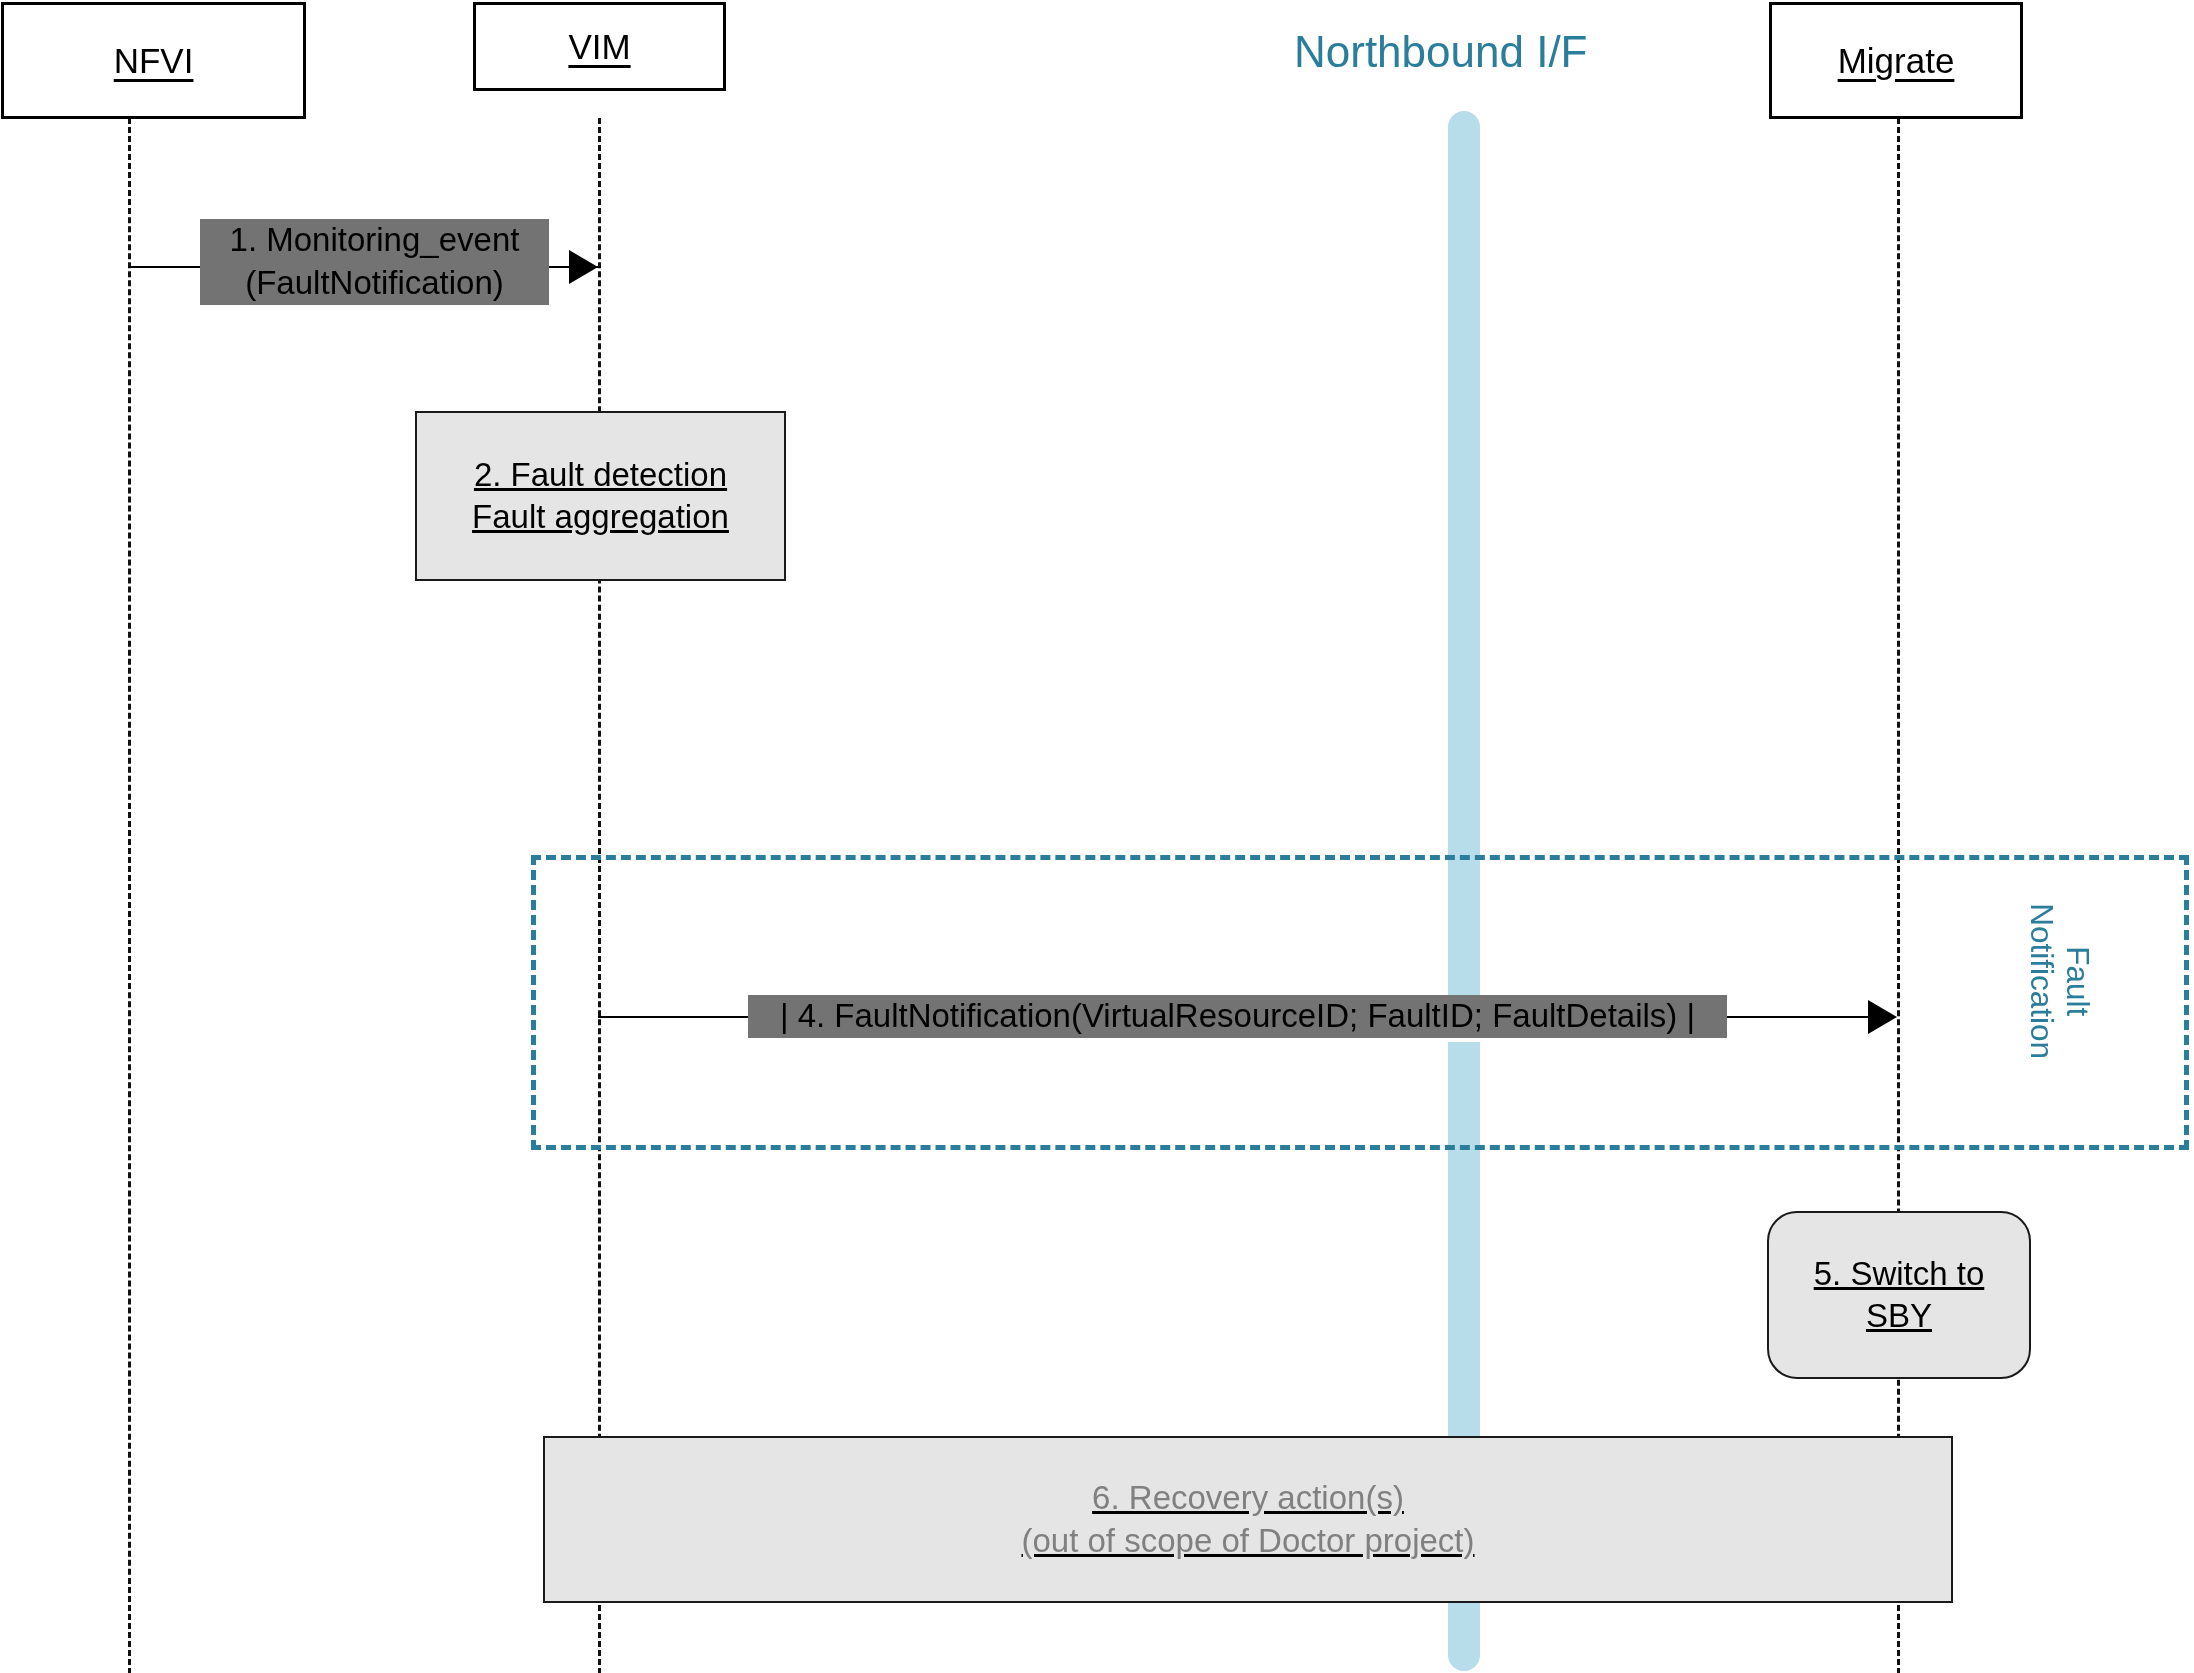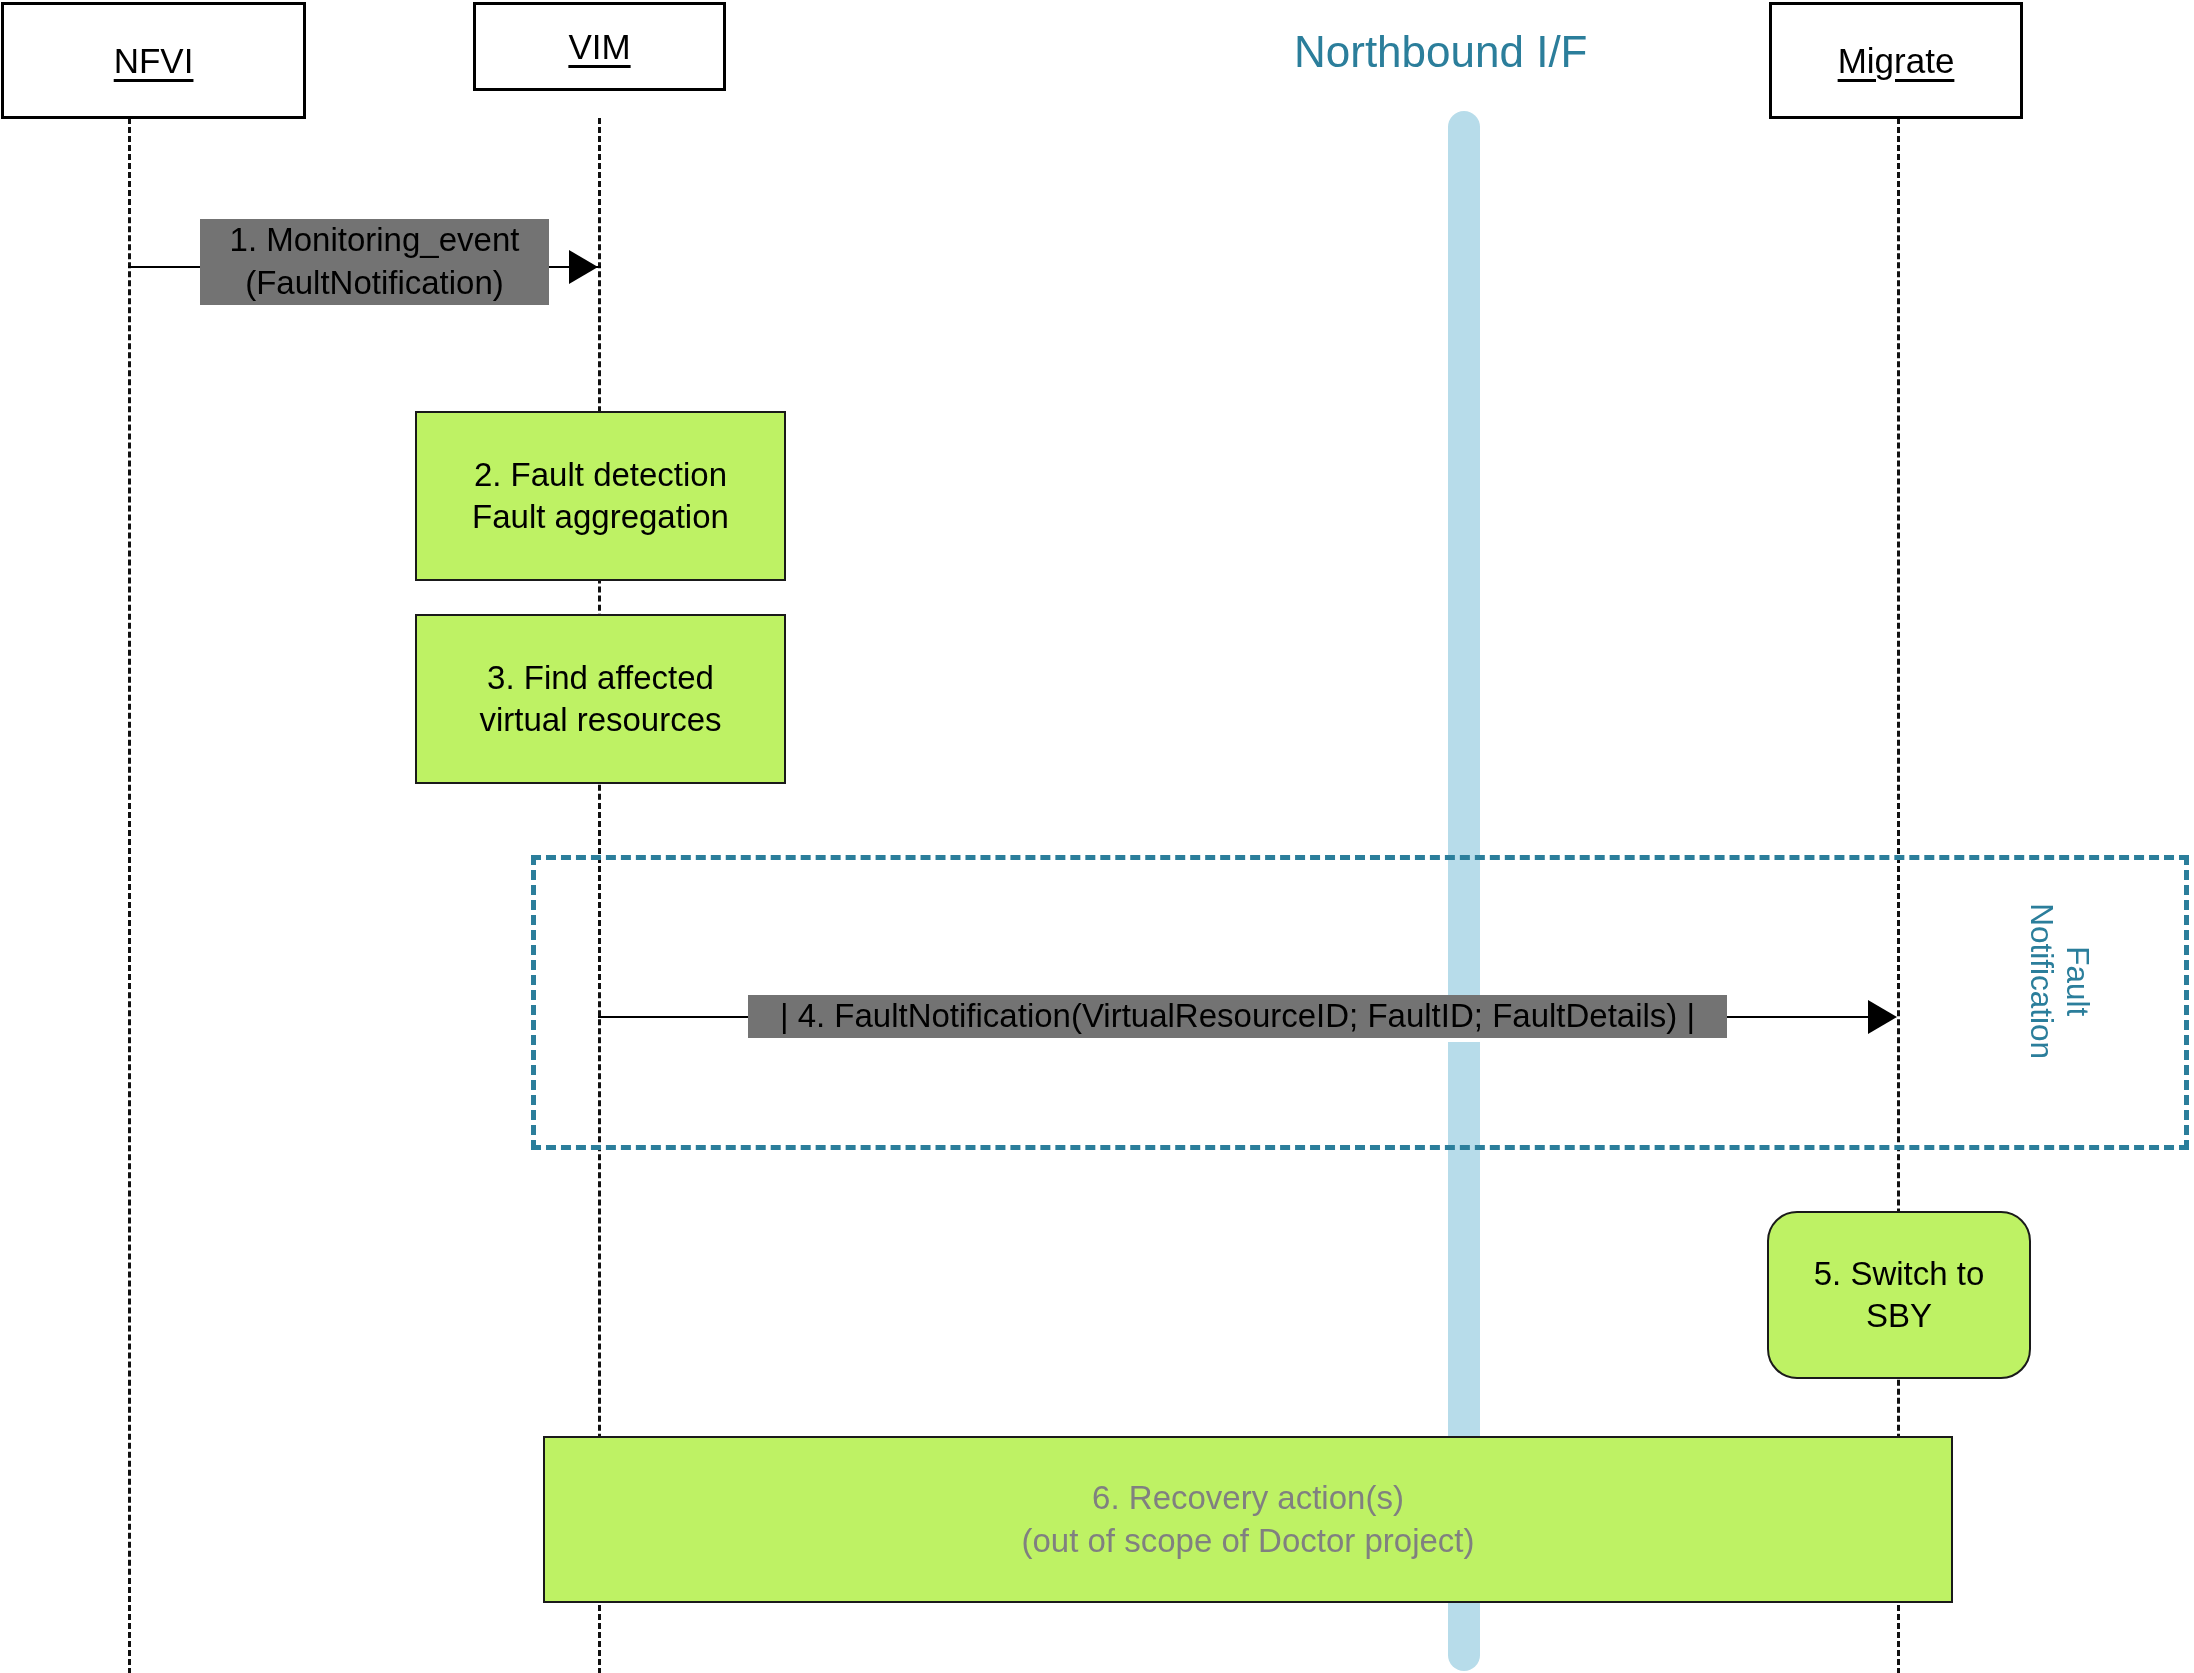--- a/index.html
+++ b/index.html
@@ -55,27 +55,28 @@
     color:#2b7e9b;
     white-space:nowrap;
     z-index:7;
   }
 
   
   .proc-box{
     position:absolute;
     box-sizing:border-box;
     border:2.3px solid #1a1a1a;
-    background:#bef264;
+    background:#e5e5e5;
     display:flex;
     flex-direction:column;
     align-items:center;
     justify-content:center;
     text-align:center;
     z-index:8;
+    text-decoration:underline;
   }
   .proc-box .line{
     font-size:33px;
     color:#000000;
     line-height:1.28;
     white-space:nowrap;
   }
   .proc-box.gray .line{
     color:#808080;
   }
@@ -159,24 +160,20 @@
   <div class="msg-text" style="left:200px; top:219px; width:349px;">
     <span class="ml">1. Monitoring_event</span>
     <span class="ml">(FaultNotification)</span>
   </div>
 
   <div class="proc-box" style="left:415px; top:411px; width:371px; height:170px;">
     <span class="line">2. Fault detection</span>
     <span class="line">Fault aggregation</span>
   </div>
 
-  <div class="proc-box" style="left:415px; top:614px; width:371px; height:170px;">
-    <span class="line">3. Find affected</span>
-    <span class="line">virtual resources</span>
-  </div>
 
   <div class="frag" style="left:531px; top:855px; width:1658px; height:295px;"></div>
 
   <div class="frag-label" style="left:1964px; top:945px; width:191px;">
     <span class="ml">Fault</span>
     <span class="ml">Notification</span>
   </div>
 
   <div class="msg-line" style="left:598px; top:1016px; width:1272px;"></div>
   <div class="msg-arrow" style="left:1868px; top:1000px;"></div>

